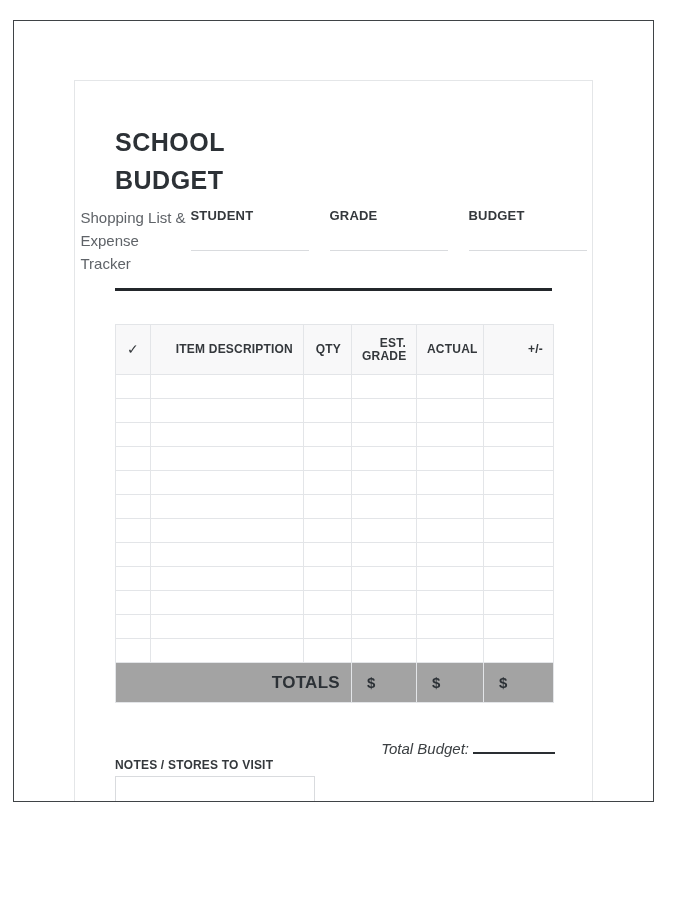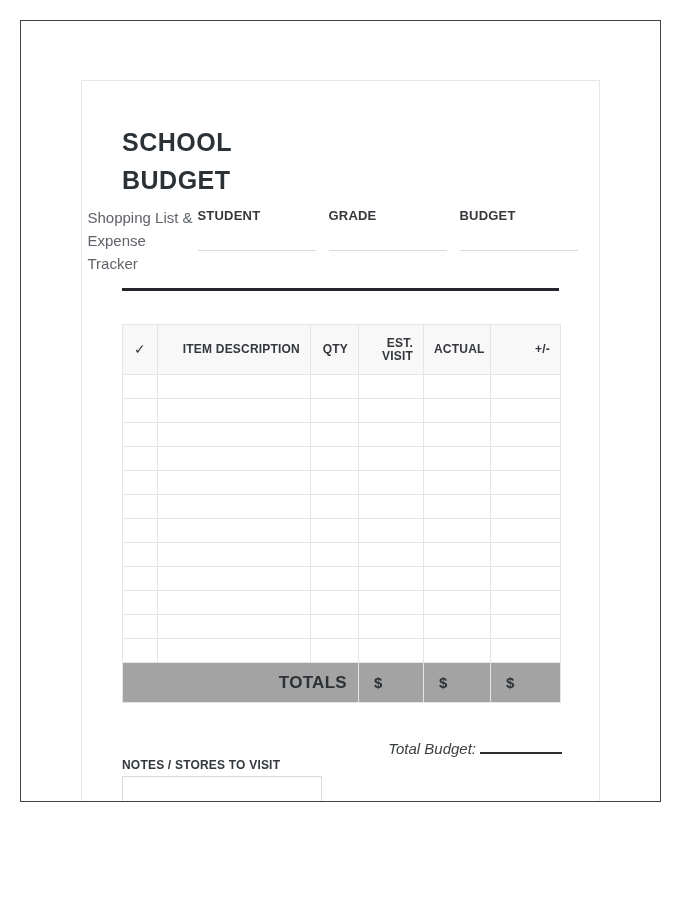--- a/index.html
+++ b/index.html
@@ -1,31 +1,31 @@
 <!DOCTYPE html>
 <html><head>
 <meta charset="utf-8">
 <style>
   html,body{margin:0;padding:0;background:#ffffff;}
   body{
     position:relative;width:700px;height:900px;overflow:hidden;
     font-family:"Liberation Sans",sans-serif;color:#34383c;
   }
   .frame{
-    position:absolute;left:20px;top:20px;width:641px;height:782px;
+    position:absolute;left:13px;top:20px;width:641px;height:782px;
     box-sizing:border-box;border:1.5px solid #3f4346;background:#fff;overflow:hidden;
   }
   .card{
     width:519px;height:900px;margin:59px auto 0;background:#fff;
     border:1px solid #e4e6e8;box-sizing:border-box;padding:42px 40px 40px;
   }
   .title{margin:0;font-size:25px;line-height:38px;font-weight:700;letter-spacing:.5px;color:#2c3136;}
   .head-row{display:flex;margin-top:7px;justify-content:center;}
   .subtitle{width:110px;flex:none;font-size:15px;line-height:23px;color:#5f6368;}
-  .fields{display:flex;gap:13px;width:396px;flex:none;margin-top:2px;}
+  .fields{display:flex;gap:21px;width:396px;flex:none;margin-top:2px;}
   .field{width:118px;flex:none;}
   .flabel{font-size:13px;line-height:15px;font-weight:700;letter-spacing:.2px;color:#34383c;}
   .fline{height:27px;border-bottom:1px solid #d9dbde;}
   .divider{height:3px;background:#23272b;margin-top:13px;}
   table.sheet{border-collapse:collapse;table-layout:fixed;width:438px;margin-top:33px;}
   table.sheet th,table.sheet td{border:1px solid #e3e5e8;box-sizing:border-box;}
   table.sheet thead th{
     height:50px;background:#f8f8f9;font-size:12px;line-height:13px;font-weight:700;
     color:#34383c;text-align:right;padding:0 10px;letter-spacing:.2px;vertical-align:middle;
   }
@@ -83,21 +83,21 @@
           <col style="width: 48px;">
           <col style="width: 65px;">
           <col style="width: 67px;">
           <col style="width: 70px;">
         </colgroup>
         <thead>
           <tr>
             <th class="col-check"><span>✓</span></th>
             <th>ITEM DESCRIPTION</th>
             <th>QTY</th>
-            <th>EST. VISIT</th>
+            <th>EST. GRADE</th>
             <th>ACTUAL</th>
             <th>+/-</th>
           </tr>
         </thead>
         <tbody>
           <tr>
             <td></td>
             <td></td>
             <td></td>
             <td></td>

